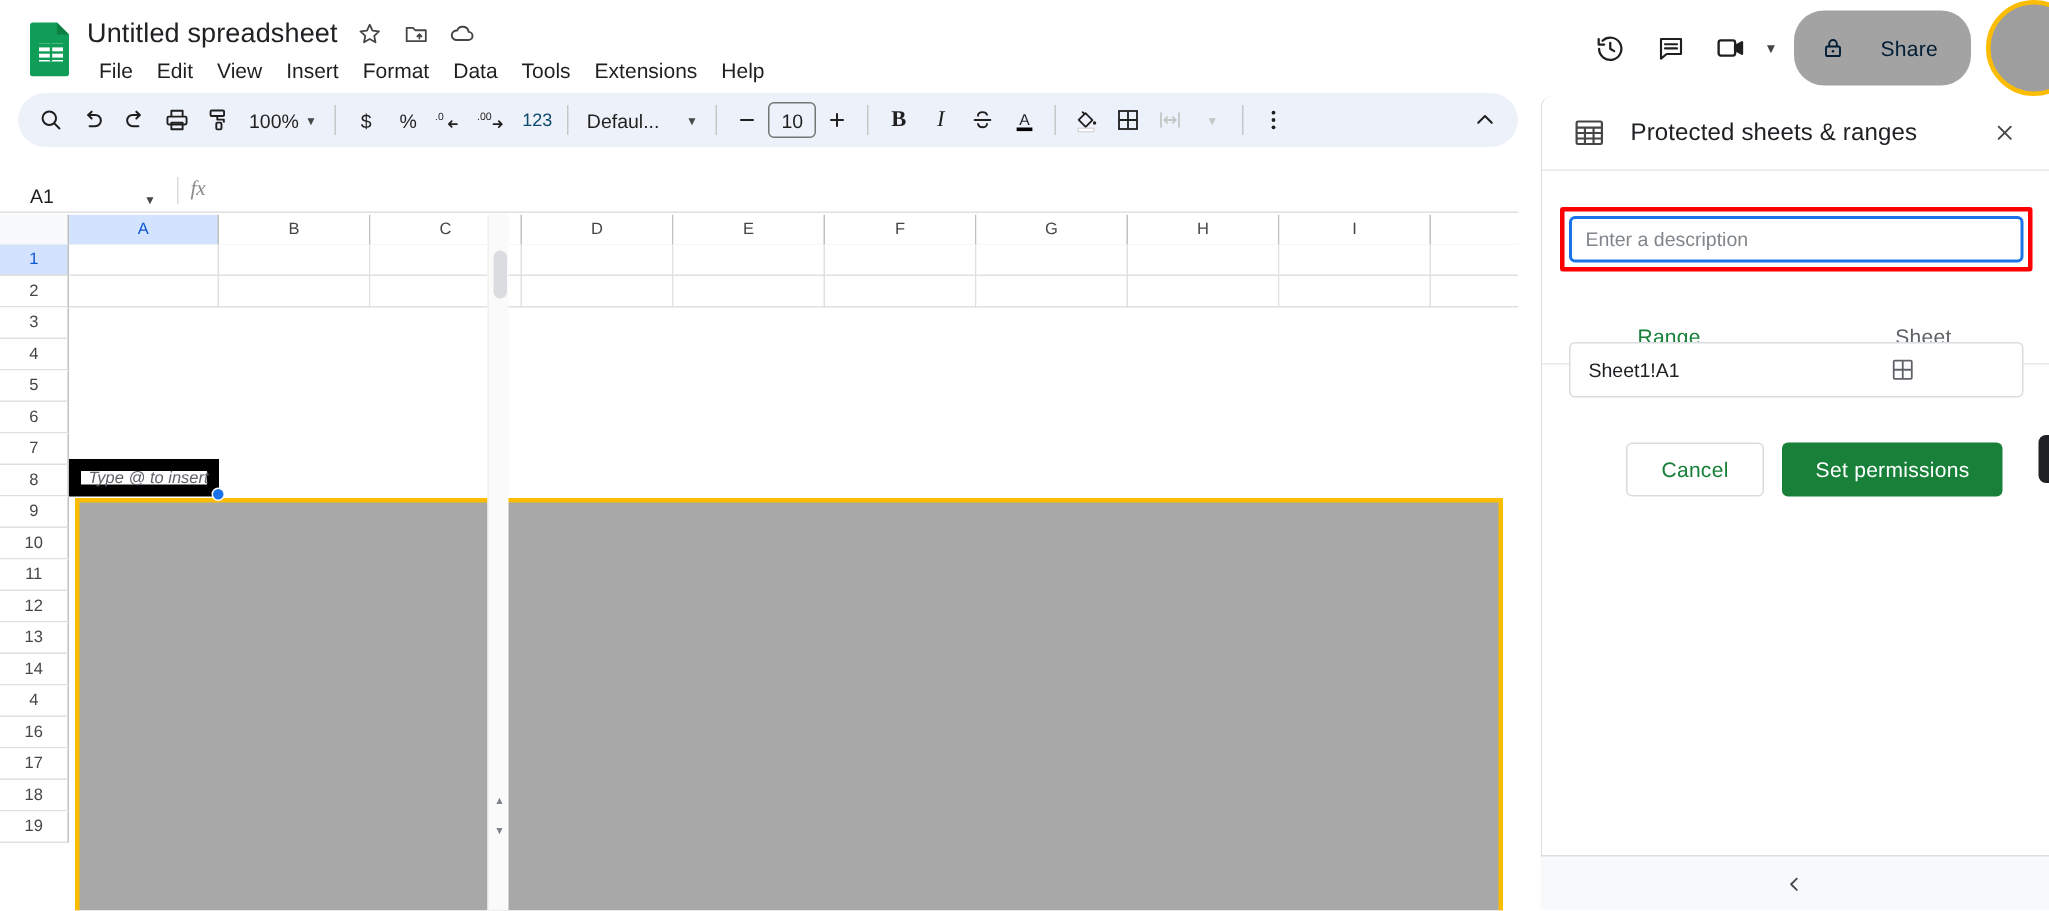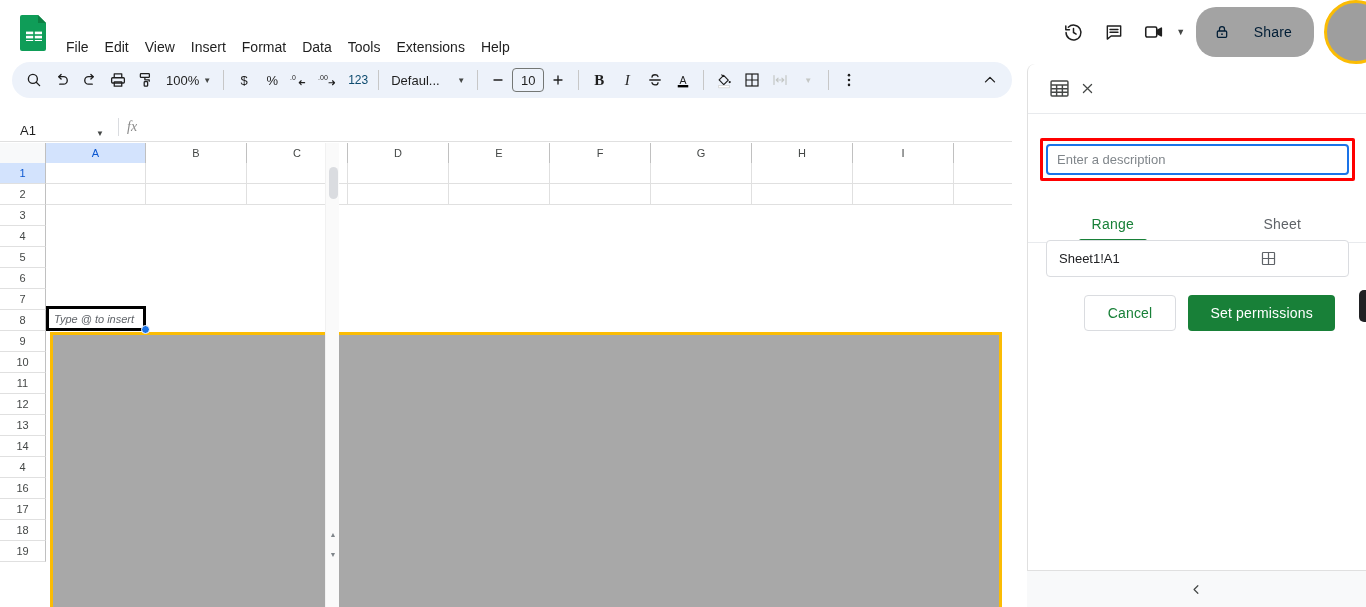--- a/index.html
+++ b/index.html
@@ -171,21 +171,21 @@
     width: 952px; height: 418px;
     background: #a8a8a8;
     border: 3px solid #fbbc04;
     z-index: 5;
   }
 
   
   .a1-editor {
     position: absolute; left: 46px; top: 163px;
     width: 100px; height: 25px;
-    border: 3px solid #000000; background: #ffffff;
+    border: 8px solid #000000; background: #ffffff;
     display: flex; align-items: center; padding-left: 5px;
     z-index: 8;
   }
   .a1-editor span {
     font-size: 11px; font-style: italic; color: #5f6368; white-space: nowrap;
   }
   .fill-handle {
     position: absolute; left: 141px; top: 182px;
     width: 9px; height: 9px; border-radius: 50%;
     background: #1a73e8; border: 1px solid #ffffff; z-index: 9;
@@ -252,21 +252,21 @@
     font-size: 14px; color: #5f6368; cursor: pointer; position: relative;
     font-weight: 500; letter-spacing: .2px;
   }
   .sp-tab.active { color: #188038; }
   .sp-tab.active::after {
     content: ""; position: absolute; bottom: 0; left: 30%;
     width: 40%; height: 3px; background: #188038; border-radius: 2px 2px 0 0;
   }
 
   .range-field {
-    position: absolute; left: 18px; top: 176px;
+    position: absolute; left: 18px; top: 164px;
     width: 303px; height: 37px;
     border: 1px solid #dadce0; border-radius: 4px;
     display: flex; align-items: center; padding: 0 10px 0 12px;
     background: #ffffff; cursor: text;
   }
   .range-field span { flex: 1; font-size: 13px; color: #202124; }
   .range-picker {
     width: 22px; height: 22px; display: flex; align-items: center;
     justify-content: center; color: #5f6368; cursor: pointer;
   }
@@ -317,20 +317,39 @@
       <path d="M6 2h16l8 8v26a2 2 0 0 1-2 2H6a2 2 0 0 1-2-2V4a2 2 0 0 1 2-2z" fill="#0f9d58"></path>
       <path d="M22 2l8 8h-8V2z" fill="#0c8043"></path>
       <rect x="10" y="16" width="16" height="12" fill="#ffffff"></rect>
       <rect x="10" y="16" width="16" height="2.6" fill="#0f9d58"></rect>
       <rect x="17.2" y="16" width="1.6" height="12" fill="#0f9d58"></rect>
       <rect x="10" y="21.2" width="16" height="1.6" fill="#0f9d58"></rect>
       <rect x="10" y="25.4" width="16" height="1.6" fill="#0f9d58"></rect>
     </svg>
   </div>
 
+  <div class="title-row">
+    <div class="doc-title">Untitled spreadsheet</div>
+    <div class="title-icon">
+      <svg width="17" height="17" viewBox="0 0 24 24" fill="none" stroke="#444746" stroke-width="1.7">
+        <path d="M12 3.5l2.6 5.6 6.1.7-4.5 4.2 1.2 6-5.4-3-5.4 3 1.2-6L3.3 9.8l6.1-.7L12 3.5z" stroke-linejoin="round"></path>
+      </svg>
+    </div>
+    <div class="title-icon">
+      <svg width="17" height="17" viewBox="0 0 24 24" fill="none" stroke="#444746" stroke-width="1.7">
+        <path d="M3 6.5h6l2 2.2h10v10.3H3V6.5z" stroke-linejoin="round"></path>
+        <path d="M15 12.5v4M13 14.5l2-2 2 2" stroke-linecap="round"></path>
+      </svg>
+    </div>
+    <div class="title-icon">
+      <svg width="18" height="18" viewBox="0 0 24 24" fill="none" stroke="#444746" stroke-width="1.7">
+        <path d="M6.6 18.2h11a3.6 3.6 0 0 0 .3-7.2 5.3 5.3 0 0 0-10.2-1.2A3.7 3.7 0 0 0 6.6 18.2z" stroke-linejoin="round"></path>
+      </svg>
+    </div>
+  </div>
 
   <div class="menu-row">
     <div class="menu-item">File</div>
     <div class="menu-item">Edit</div>
     <div class="menu-item">View</div>
     <div class="menu-item">Insert</div>
     <div class="menu-item">Format</div>
     <div class="menu-item">Data</div>
     <div class="menu-item">Tools</div>
     <div class="menu-item">Extensions</div>
@@ -589,20 +608,21 @@
 </div>
 
 <div class="side-panel">
   <div class="sp-header">
     <div class="sp-title-icon">
       <svg width="23" height="23" viewBox="0 0 24 24" fill="none" stroke="#444746" stroke-width="1.5">
         <rect x="3.2" y="4.2" width="17.6" height="15.6" rx="1"></rect>
         <path d="M3.2 8.4h17.6M3.2 12.2h17.6M3.2 16h17.6M9 8.4v11.4M15 8.4v11.4"></path>
       </svg>
     </div>
+    <div class="sp-title">Protected sheets &amp; ranges</div>
     <div class="sp-close">
       <svg width="15" height="15" viewBox="0 0 24 24" stroke="#444746" stroke-width="2" fill="none">
         <path d="M5.5 5.5l13 13M18.5 5.5l-13 13" stroke-linecap="round"></path>
       </svg>
     </div>
   </div>
 
   <div class="desc-highlight"></div>
   <div class="desc-input">
     <span>Enter a description</span>

